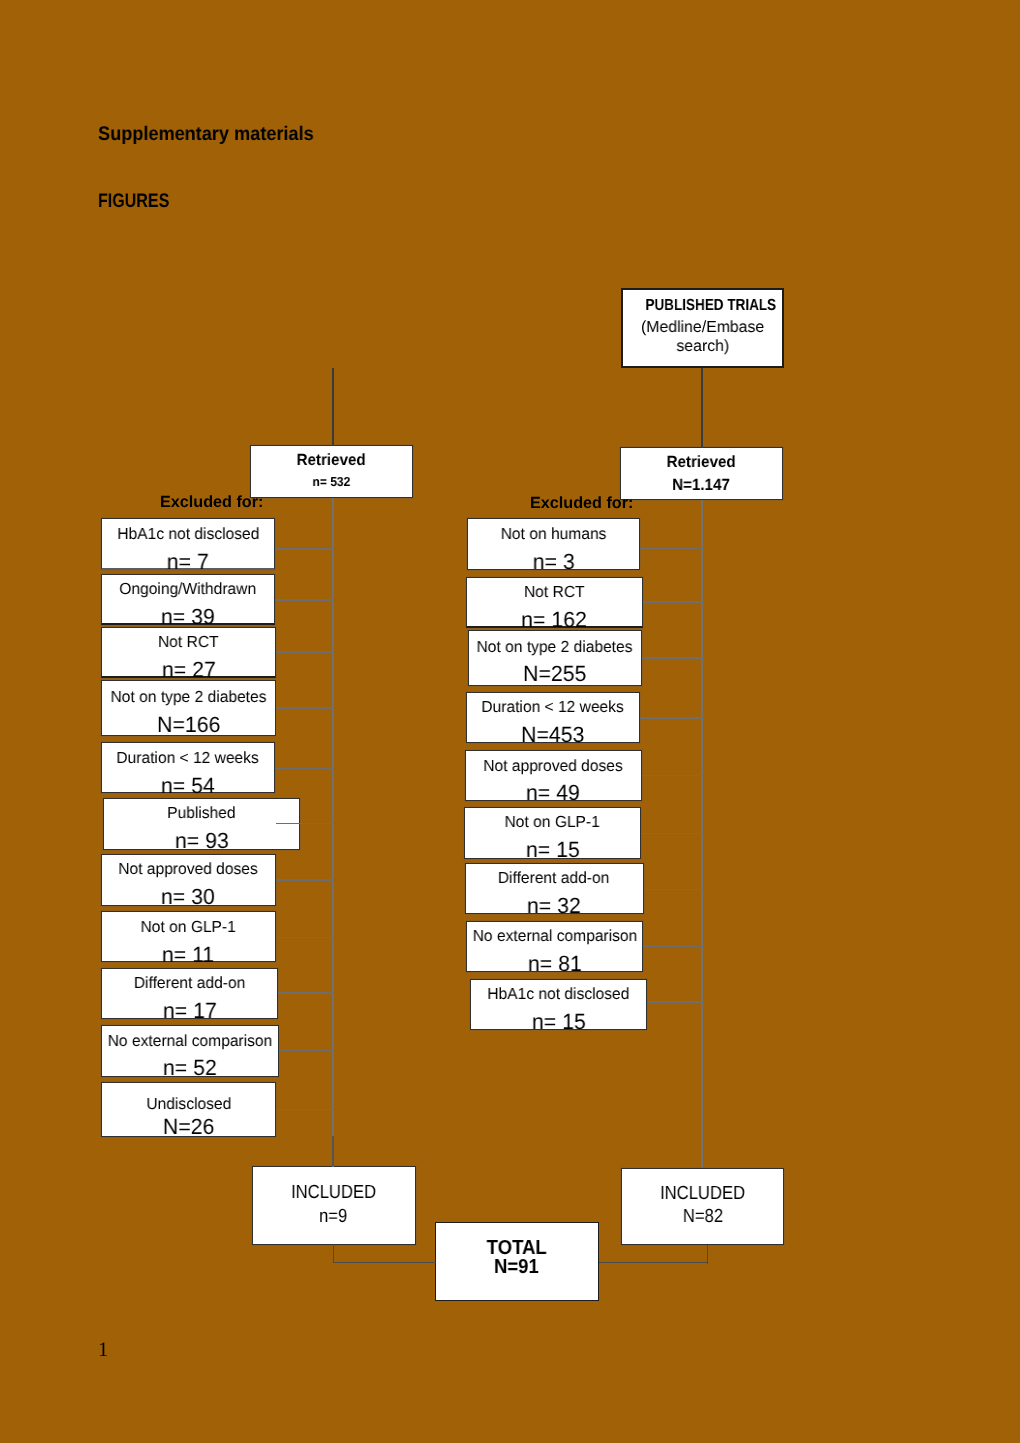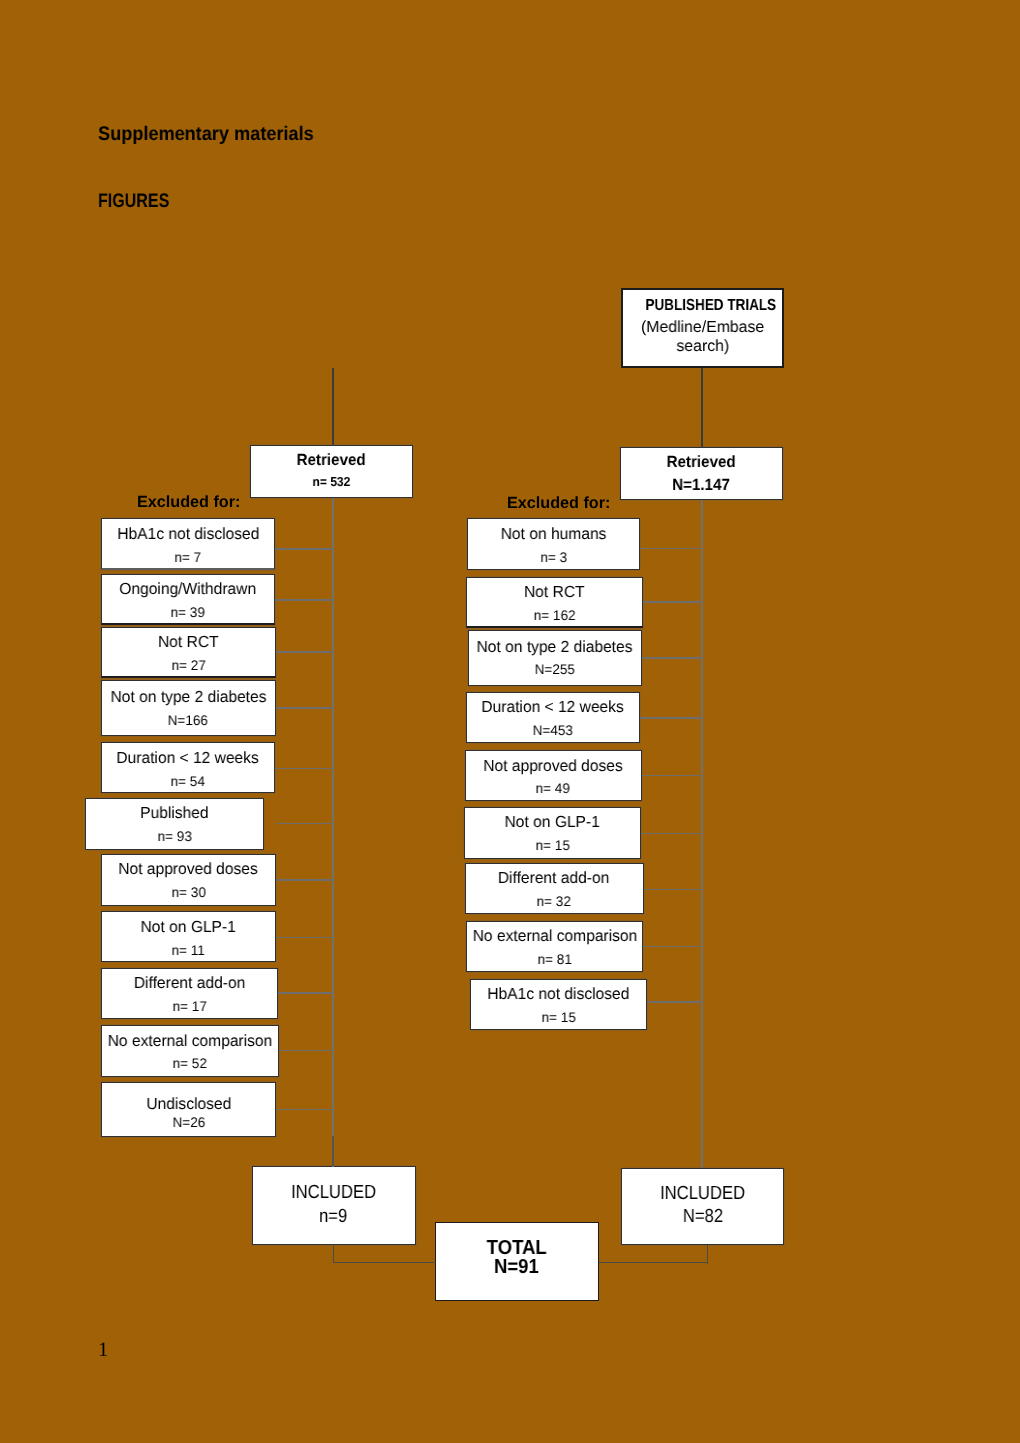--- a/index.html
+++ b/index.html
@@ -68,30 +68,30 @@
   #bx-retl .l2{top:27.5px;font-size:13px;}
   #bx-retr .l1{top:4.6px;font-size:16.3px;}
   #bx-retr .l2{top:27.5px;font-size:16.3px;}
   #bx-incl .l1{top:15.2px;font-size:19px;}
   #bx-incl .l2{top:38.6px;font-size:19px;}
   #bx-incr .l1{top:14.2px;font-size:19px;}
   #bx-incr .l2{top:37.6px;font-size:19px;}
   #bx-total .l1{top:13.8px;font-size:20.2px;}
   #bx-total .l2{top:25px;font-size:20.2px;margin-top:8px;}
 
-  .excl{font-size:16.2px;font-weight:bold;transform:scaleX(1.0);transform-origin:left top;}
+  .excl{font-size:16.2px;font-weight:bold;transform:scaleX(1.0);transform-origin:left top;margin-left:23px;}
   #excl-l{left:137.1px;top:492.9px;}
   #excl-r{left:506.5px;top:494.4px;}
 
   
   .exbox{position:absolute;box-sizing:border-box;background:#fff;}
   .exbox .r1{position:absolute;left:0;right:0;text-align:center;white-space:nowrap;
              font-size:16.1px;top:5.4px;}
   .exbox .r2{position:absolute;left:0;right:0;text-align:center;white-space:nowrap;
-             font-size:14px;top:29.3px;}
+             font-size:22px;top:29.3px;}
   .exbox span{display:inline-block;transform:scaleX(0.968);transform-origin:center top;will-change:transform;}
 </style>
 </head>
 <body>
 
 <div id="page">
 
   <div class="txt doc-h" id="h-supp">Supplementary materials</div>
 
   <div class="txt doc-h" id="h-figs">FIGURES</div>
@@ -133,21 +133,21 @@
           <div class="r2"><span>n= 27</span></div>
         </div>
         <div class="exbox ex" style="left: 101px; top: 680.4px; width: 174.5px; height: 55.7px;">
           <div class="r1" style="top: 6.3px;"><span>Not on type 2 diabetes</span></div>
           <div class="r2" style="top: 30.2px; text-align: center;"><span>N=166</span></div>
         </div>
         <div class="exbox ex" style="left: 101px; top: 742.3px; width: 173.5px; height: 50.9px;">
           <div class="r1"><span>Duration &lt; 12 weeks</span></div>
           <div class="r2"><span>n= 54</span></div>
         </div>
-        <div class="exbox ex" style="left: 85px; top: 797.9px; width: 179px; height: 51.7px; text-decoration: underline;">
+        <div class="exbox ex" style="left: 103px; top: 797.9px; width: 197px; height: 51.7px; text-decoration: underline;">
           <div class="r1"><span>Published</span></div>
           <div class="r2"><span>n= 93</span></div>
         </div>
         <div class="exbox ex" style="left: 101px; top: 853.9px; width: 174.5px; height: 51.9px;">
           <div class="r1"><span>Not approved doses</span></div>
           <div class="r2"><span>n= 30</span></div>
         </div>
         <div class="exbox ex" style="left: 101px; top: 911.4px; width: 175px; height: 50.6px;">
           <div class="r1"><span>Not on GLP-1</span></div>
           <div class="r2"><span>n= 11</span></div>

